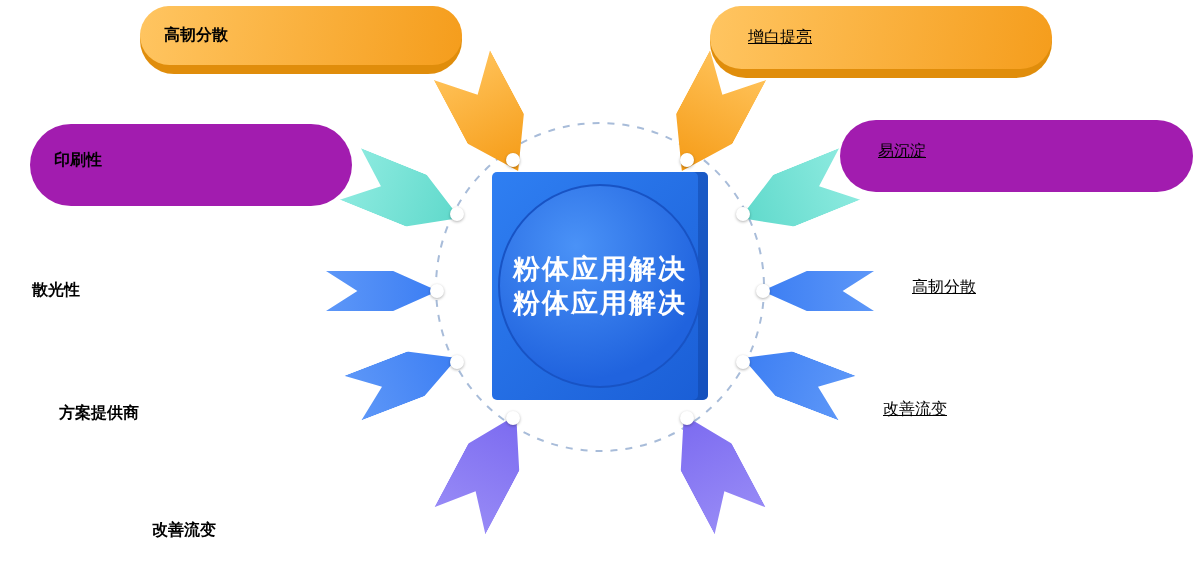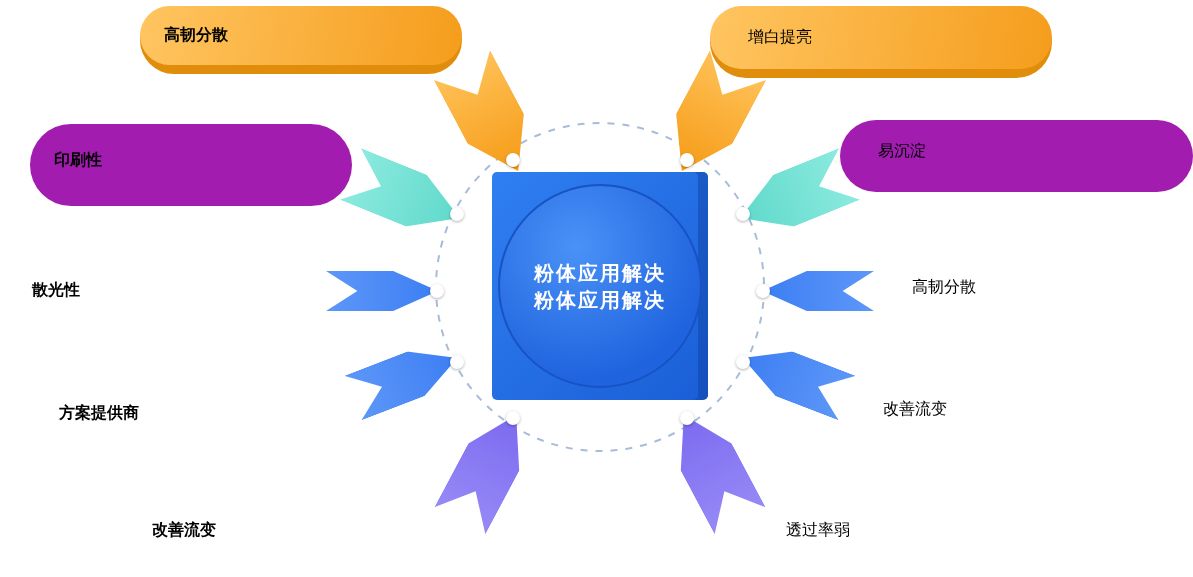--- a/index.html
+++ b/index.html
@@ -28,29 +28,29 @@
     position:absolute;left:492px;top:172px;width:216px;height:228px;z-index:4;
     background:linear-gradient(135deg,#2f7ff2,#1a5ed6);border-radius:5px;
     box-shadow:inset -10px 0 0 rgba(14,64,160,.45);
   }
   .center-circle{
     position:absolute;left:6px;top:12px;width:200px;height:200px;border-radius:50%;
     background:radial-gradient(circle at 38% 30%,#4a92f7,#2063de 72%);
     border:2px solid #1853c4;
     display:flex;flex-direction:column;align-items:center;justify-content:center;gap:7px;
   }
-  .center-line{color:#fff;font-size:20px;font-weight:bold;letter-spacing:2px;line-height:1;}
+  .center-line{color:#fff;font-size:27px;font-weight:bold;letter-spacing:2px;line-height:1;}
   
   .pill{position:absolute;border-radius:999px;z-index:5;}
   .pill-inner{
     position:absolute;left:0;right:0;top:0;bottom:9px;border-radius:999px;
     display:flex;align-items:center;box-sizing:border-box;
   }
   .pill.left .pill-inner{padding:0 10px 0 24px;gap:20px;font-weight:bold;}
-  .pill.right .pill-inner{justify-content:flex-start;padding:0 24px 0 14px;gap:24px;}
+  .pill.right .pill-inner{justify-content:flex-start;padding:0 24px 0 14px;gap:24px;text-decoration:underline;}
   .p-orange{background:#e08d0b;} .p-orange .pill-inner{background:linear-gradient(100deg,#ffc561,#f59d1c);}
   .p-teal{background:#a21caf;}  .p-teal .pill-inner{background:linear-gradient(100deg,#2bd2c1,#10a998;}
   .p-teal .pill-inner{background:linear-gradient(100deg,#2bd2c1,#10a998);}
   .p-blue{background:#1c58c9;}  .p-blue .pill-inner{background:linear-gradient(100deg,#5b98f8,#2d6de7);}
   .p-purple{background:#5d4dd6;}.p-purple .pill-inner{background:linear-gradient(100deg,#a494f8,#7666ee);}
   .pill-label{color:#fff;font-size:29px;font-weight:bold;letter-spacing:3px;white-space:nowrap;}
   
   .icon-circle{
     width:54px;height:54px;border-radius:50%;flex:0 0 54px;
     display:flex;align-items:center;justify-content:center;
@@ -210,25 +210,14 @@
           <circle cx="8" cy="5.5" r="1.8"></circle>
           <circle cx="8" cy="12" r="1.8"></circle>
           <circle cx="8" cy="18.5" r="1.8"></circle>
           <path d="M12.5 5.5 h6 M12.5 12 h4 M12.5 18.5 h6"></path>
         </svg>
       </span>
       <span class="pill-label">改善流变</span>
     </div>
   </div>
 
-  <div class="pill right p-purple" style="left:748px;top:496px;width:445px;height:78px;">
-    <div class="pill-inner">
-      <span class="icon-circle icon-filled">
-        <svg viewBox="0 0 24 24">
-          <path d="M3.5 18.5 L9 12.5 13 15.5 20.5 6"></path>
-          <path d="M16.5 6 h4 v4"></path>
-        </svg>
-      </span>
-      <span class="pill-label">透过率弱</span>
-    </div>
-  </div>
 
 </div>
 
 </body></html>

